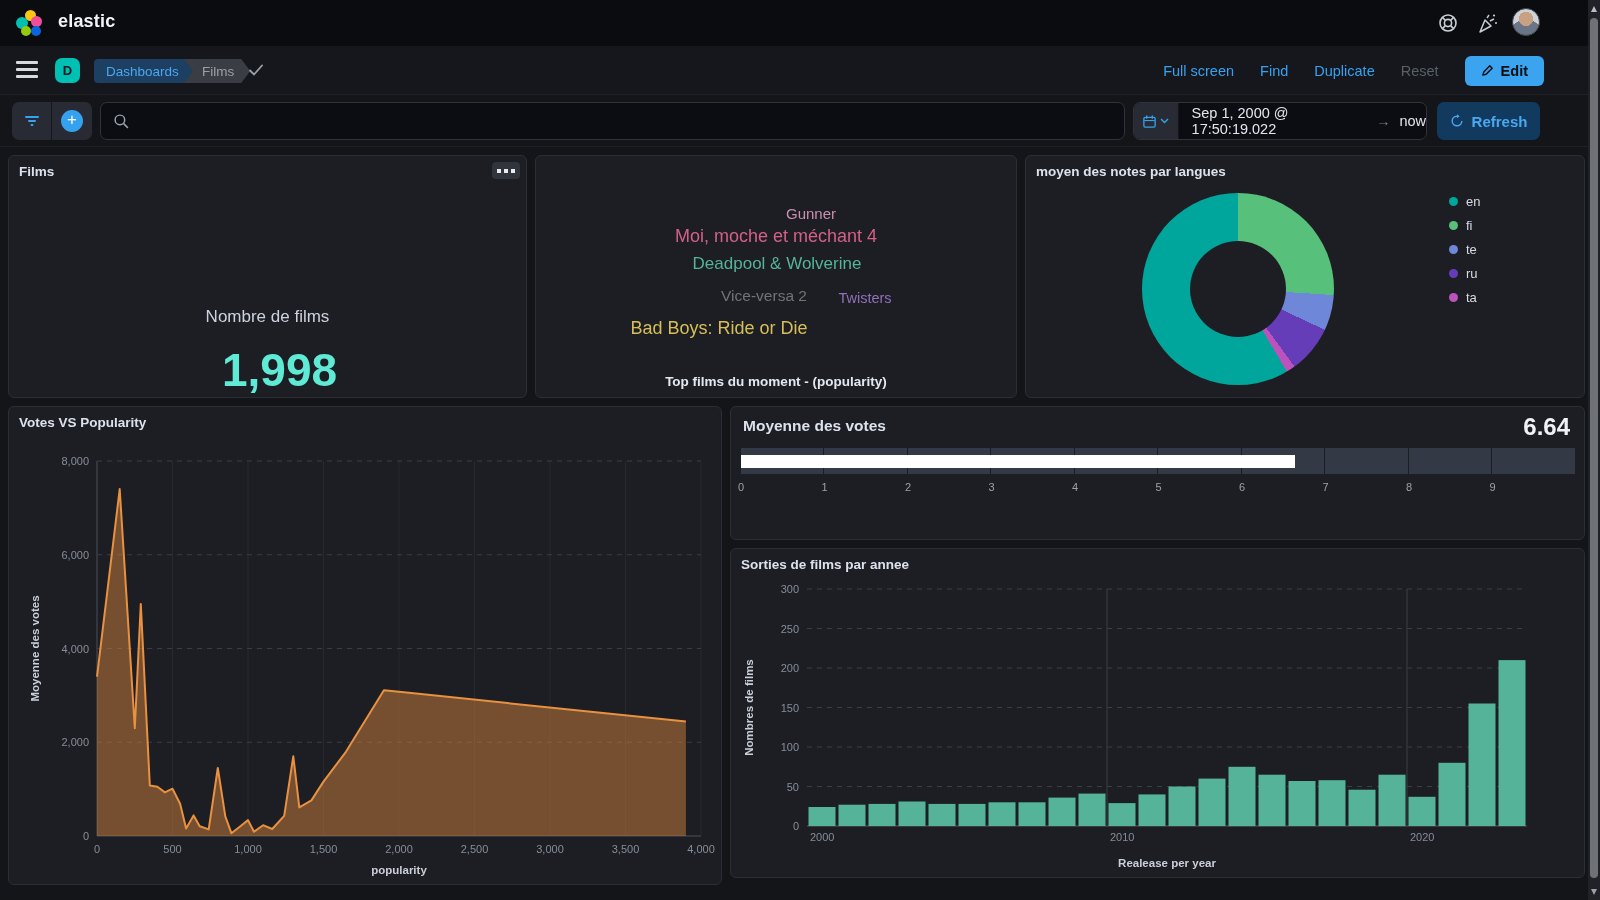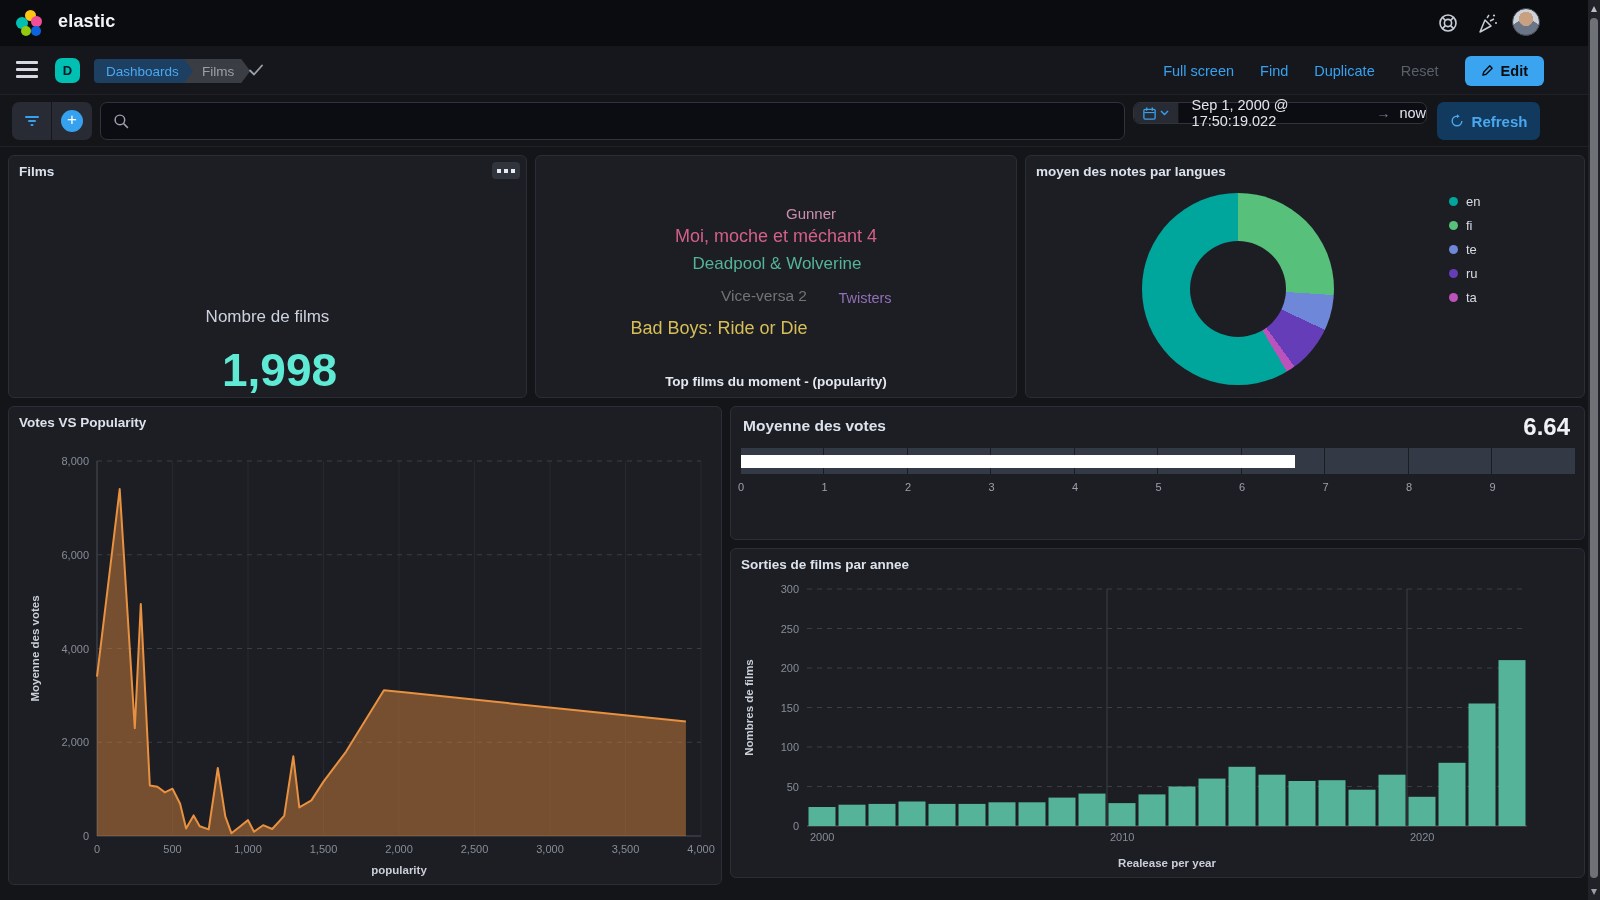--- a/index.html
+++ b/index.html
@@ -39,21 +39,21 @@
 
   
   #tbar { position:absolute; left:0; top:95px; width:1600px; height:52px; border-bottom:1px solid #1f2127; }
   #filter-group { position:absolute; left:12px; top:7px; width:80px; height:38px; background:#282b33; border-radius:7px; display:flex; }
   #filter-group .half { width:40px; display:flex; align-items:center; justify-content:center; cursor:pointer; }
   #filter-group .half:first-child { border-right:1px solid #16171d; }
   #plus-circle { width:22px; height:22px; border-radius:50%; background:#36a2ef; color:#fff; font-size:17px; line-height:20px; text-align:center; font-weight:400; }
   #kql { position:absolute; left:100px; top:7px; width:1025px; height:38px; background:#0c0d12; border:1px solid #30333b; border-radius:7px; display:flex; align-items:center; padding:0 12px; gap:9px; }
   #kql input { background:transparent; border:none; outline:none; color:#dfe3ea; font-size:15px; flex:1; font-family:inherit; }
   #kql input::placeholder { color:#7e8692; }
-  #datepicker { position:absolute; left:1133px; top:7px; width:294px; height:22px; background:#0c0d12; border:1px solid #30333b; border-radius:7px; display:flex; align-items:center; }
+  #datepicker { position:absolute; left:1133px; top:7px; width:294px; height:38px; background:#0c0d12; border:1px solid #30333b; border-radius:7px; display:flex; align-items:center; }
   #dp-cal { width:47px; height:100%; background:#282b33; border-right:1px solid #16171d; border-radius:6px 0 0 6px; display:flex; align-items:center; justify-content:center; gap:3px; cursor:pointer; }
   #dp-start { color:#e2e6ec; font-size:14.5px; margin-left:13px; cursor:pointer; }
   #dp-arrow { color:#7b828e; font-size:14px; margin:0 9px; }
   #dp-end { color:#e2e6ec; font-size:14.5px; cursor:pointer; }
   #refresh-btn { position:absolute; left:1437px; top:7px; width:103px; height:38px; background:#123a5e; border:none; border-radius:7px; color:#4aa8f0; font-size:15px; font-weight:600; display:flex; align-items:center; justify-content:center; gap:8px; cursor:pointer; }
 
   
   .panel { position:absolute; background:#1d1e24; border:1px solid #2b2e37; border-radius:6px; }
   .ptitle { position:absolute; left:10px; top:8px; font-size:13.5px; font-weight:700; color:#dce2ec; }
   #p-films  { left:8px;    top:155px; width:519px; height:243px; }

